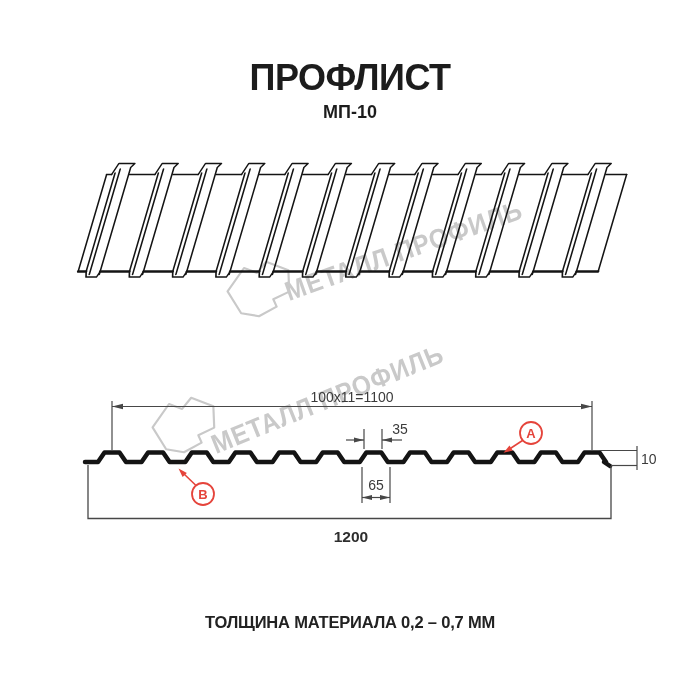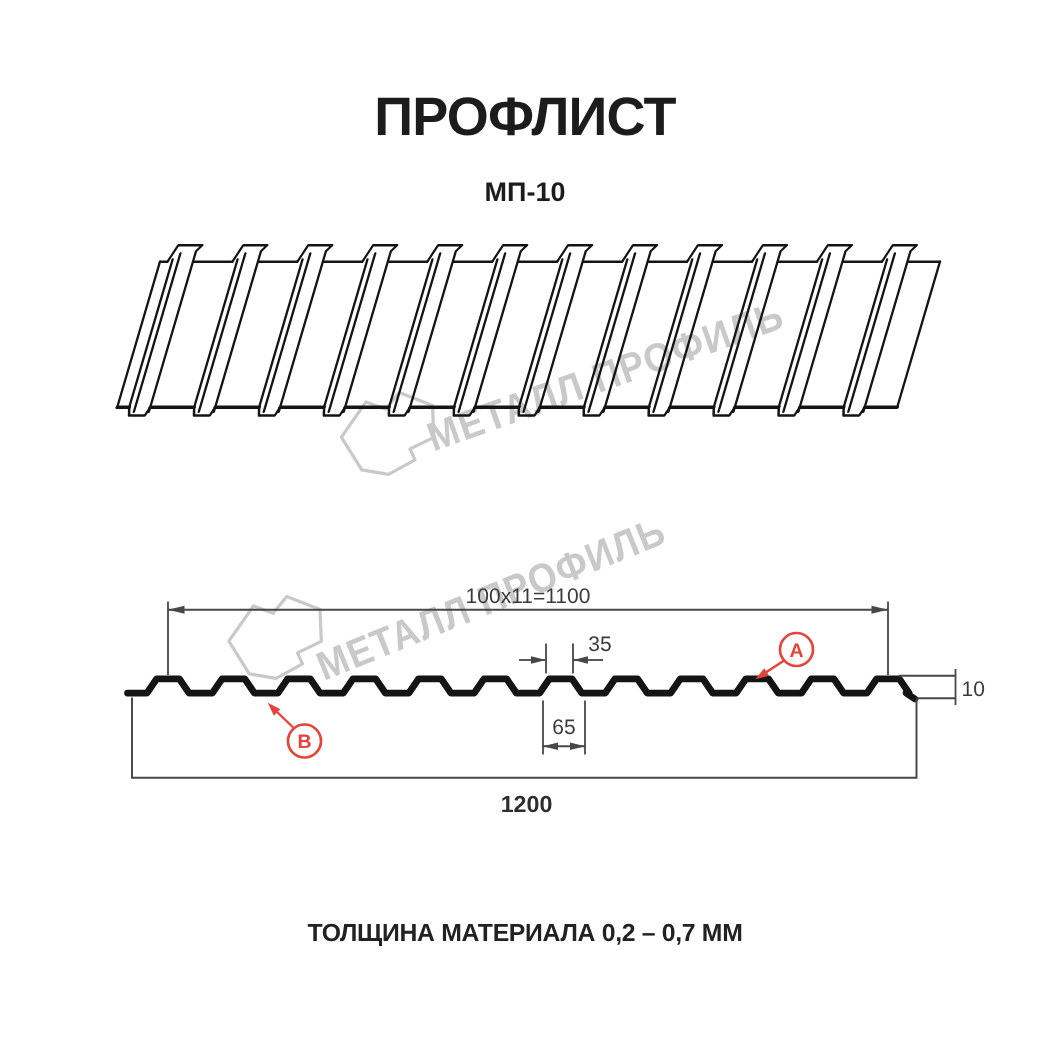--- a/index.html
+++ b/index.html
@@ -2,21 +2,21 @@
 <html><head>
 <meta charset="utf-8">
 <style>
   html,body{margin:0;padding:0;background:#fff;}
   #stage{position:relative;width:700px;height:700px;background:#ffffff;overflow:hidden;
          font-family:"Liberation Sans", sans-serif;}
   #stage svg{position:absolute;left:0;top:0;}
   .title{position:absolute;top:60px;left:0;width:700px;text-align:center;
          font-size:36px;font-weight:800;letter-spacing:-0.5px;color:#1c1c1c;line-height:36px;}
   .subtitle{position:absolute;top:102px;left:0;width:700px;text-align:center;
-         font-size:18px;font-weight:700;color:#1c1c1c;line-height:20px;margin-top:16px;}
+         font-size:18px;font-weight:700;color:#1c1c1c;line-height:20px;}
   .footer-note{position:absolute;top:612px;left:0;width:700px;text-align:center;
          font-size:16.5px;font-weight:700;letter-spacing:-0.2px;color:#222;line-height:20px;}
   .dim-text{font-size:14px;fill:#3b3b3b;font-weight:400;}
   .dim-text-bold{font-size:15.5px;fill:#2e2e2e;font-weight:700;}
   .red-label{font-size:13px;font-weight:700;fill:#e5443b;}
   .wm-text{font-size:27px;font-weight:700;fill:#c9c9c9;letter-spacing:1px;}
 </style>
 </head>
 <body>
 

